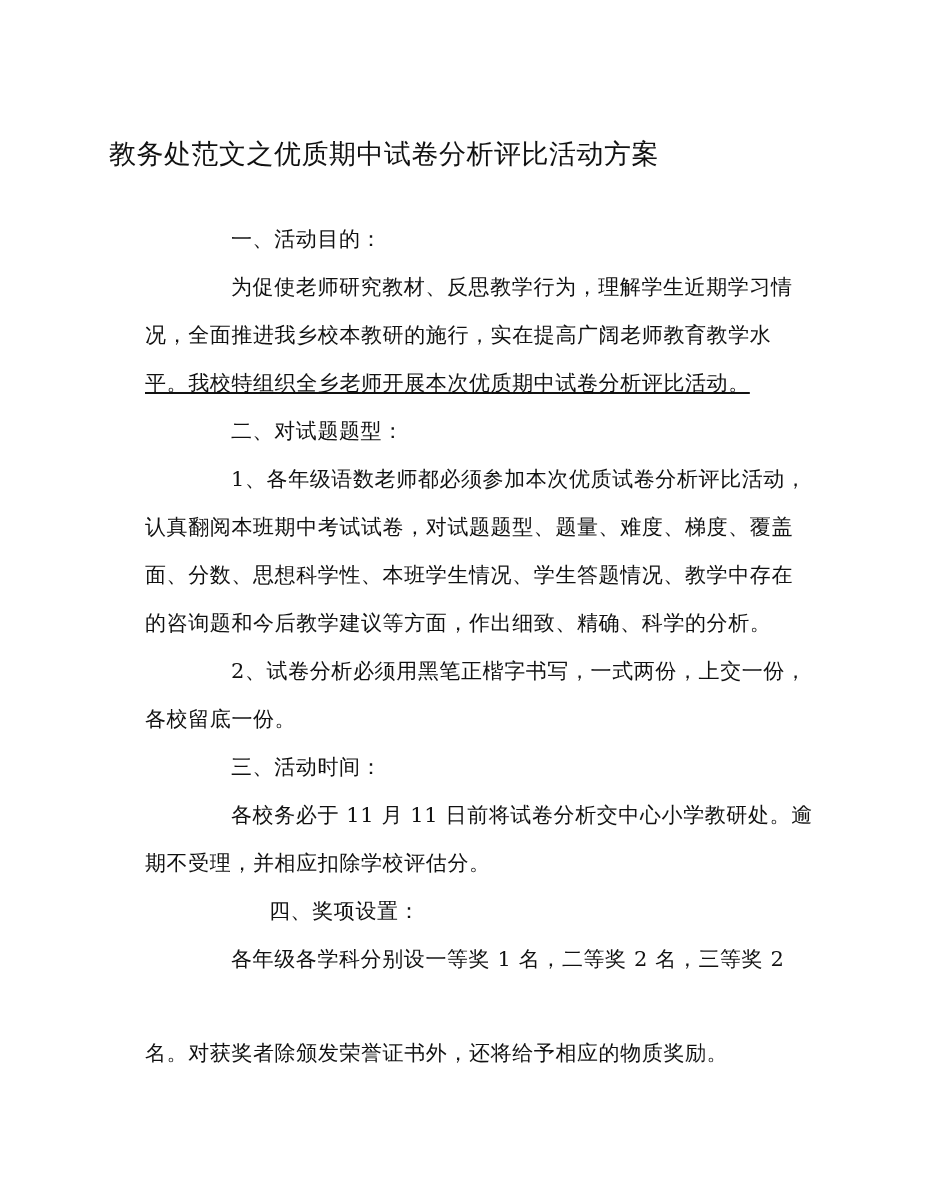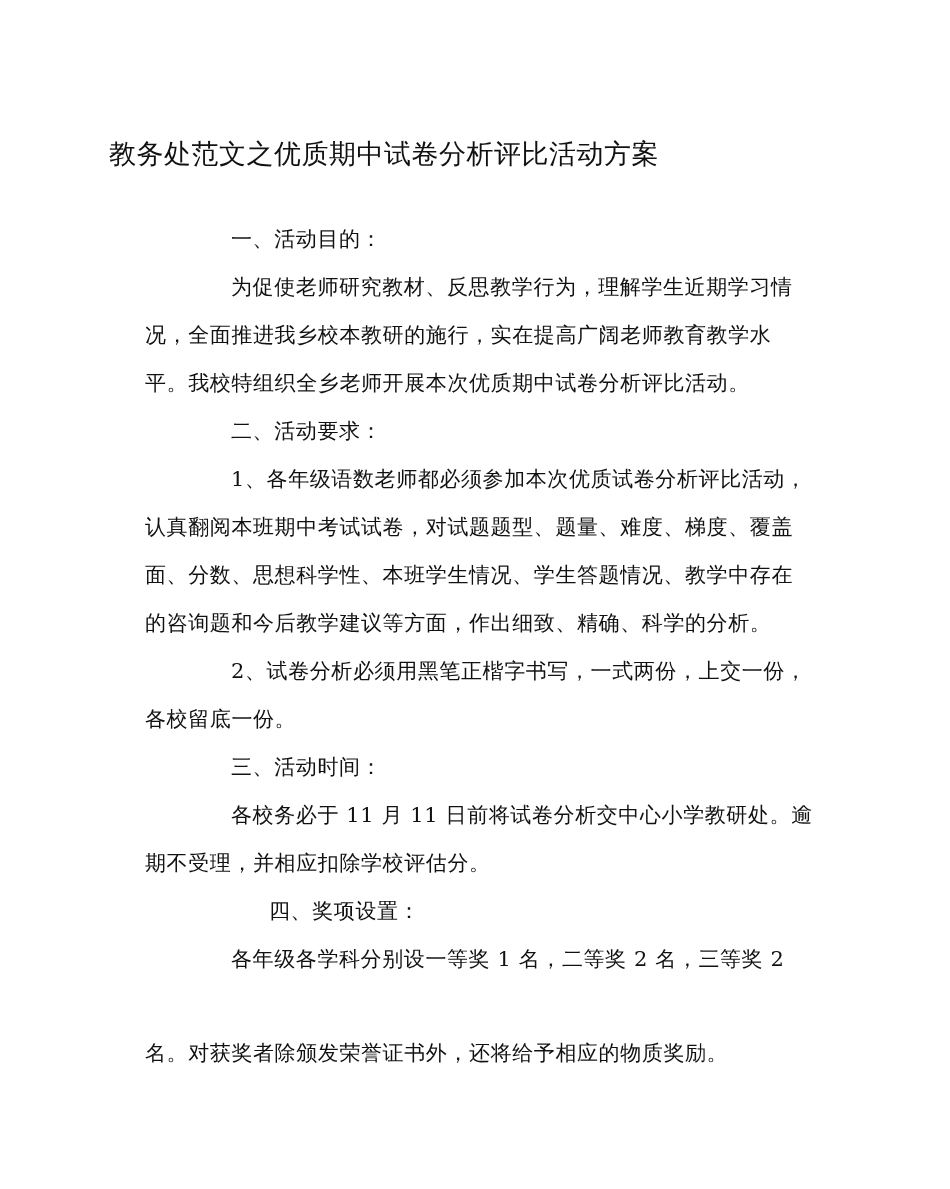--- a/index.html
+++ b/index.html
@@ -57,23 +57,23 @@
 
 <div class="page">
 
   <div class="title">教务处范文之优质期中试卷分析评比活动方案</div>
 
   <div class="body">
 
     <div class="line indent" style="top:4px;">一、活动目的：</div>
     <div class="line indent" style="top:52px;">为促使老师研究教材、反思教学行为，理解学生近期学习情</div>
     <div class="line" style="top:100px;">况，全面推进我乡校本教研的施行，实在提高广阔老师教育教学水</div>
-    <div class="line" style="top:148px;">平。我校特组织全乡老师开展本次优质期中试卷分析评比活动。</div>
+    <div class="line" style="top:148px;text-decoration:underline;">平。我校特组织全乡老师开展本次优质期中试卷分析评比活动。</div>
 
-    <div class="line indent" style="top:196px;">二、活动要求：</div>
+    <div class="line indent" style="top:196px;">二、对试题题型：</div>
     <div class="line indent" style="top:244px;">1、各年级语数老师都必须参加本次优质试卷分析评比活动，</div>
     <div class="line" style="top:292px;">认真翻阅本班期中考试试卷，对试题题型、题量、难度、梯度、覆盖</div>
     <div class="line" style="top:340px;">面、分数、思想科学性、本班学生情况、学生答题情况、教学中存在</div>
     <div class="line" style="top:388px;">的咨询题和今后教学建议等方面，作出细致、精确、科学的分析。</div>
     <div class="line indent" style="top:436px;">2、试卷分析必须用黑笔正楷字书写，一式两份，上交一份，</div>
     <div class="line" style="top:484px;">各校留底一份。</div>
 
     <div class="line indent" style="top:532px;">三、活动时间：</div>
     <div class="line indent" style="top:580px;">各校务必于 11 月 11 日前将试卷分析交中心小学教研处。逾</div>
     <div class="line" style="top:628px;">期不受理，并相应扣除学校评估分。</div>

